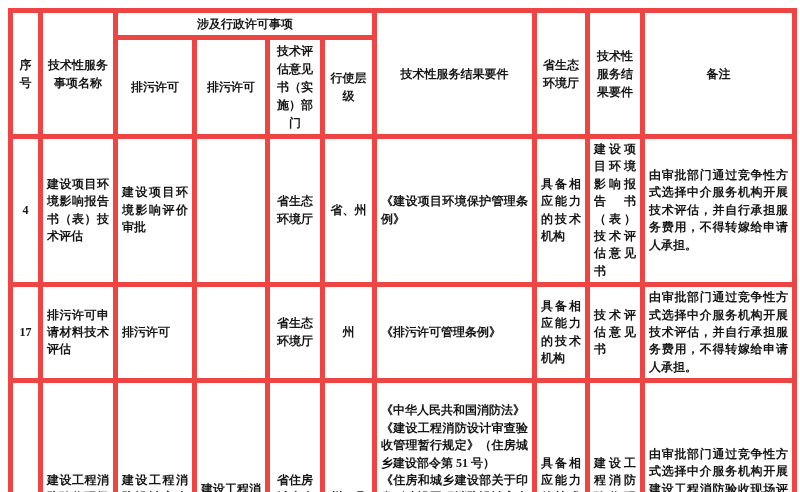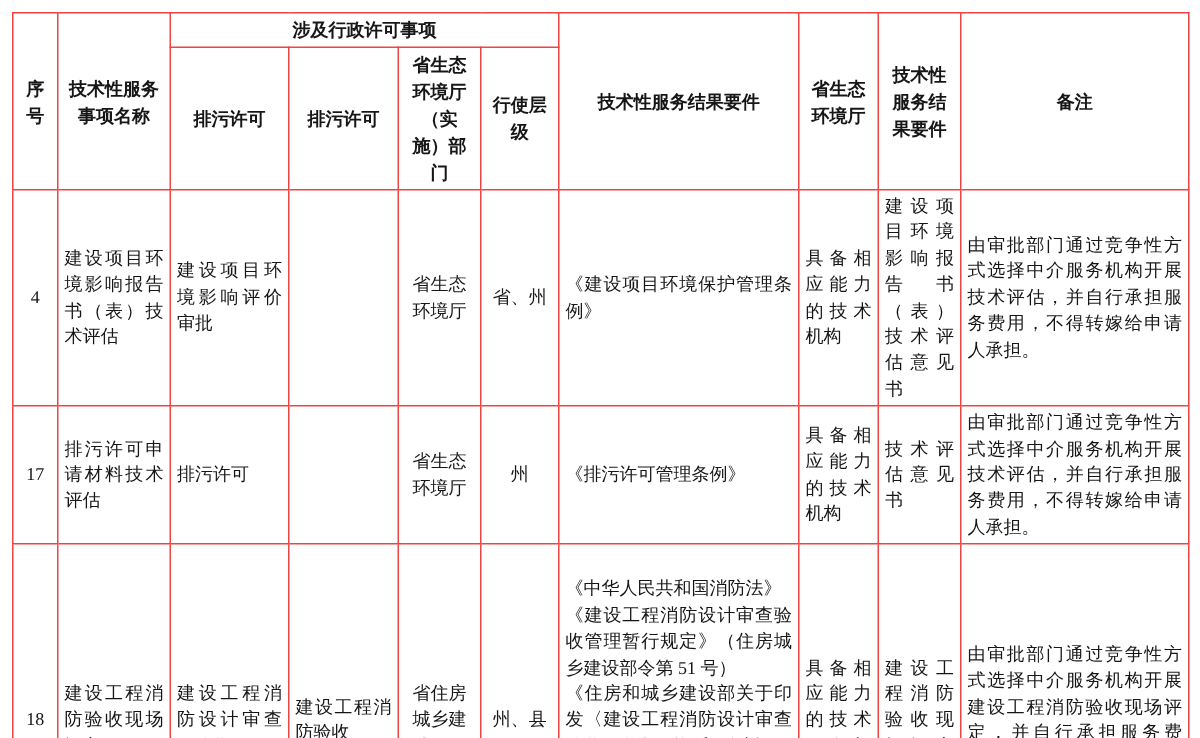--- a/index.html
+++ b/index.html
@@ -13,38 +13,39 @@
   .doc {
     padding: 8px 8px 0 8px;
   }
   table.grid {
     border-collapse: collapse;
     table-layout: fixed;
     width: 784px;
   }
   table.grid th,
   table.grid td {
-    border: 1px solid #ef4444;
+    border: 5px solid #ef4444;
     color: #161616;
     padding: 2px 4px;
     vertical-align: middle;
     overflow: hidden;
     word-break: break-all;
   }
   table.grid th {
     font-family: "Liberation Sans", "DejaVu Sans", sans-serif;
     font-size: 12px;
     font-weight: bold;
     text-align: center;
     line-height: 1.5;
   }
   table.grid td {
     font-family: "Liberation Serif", "DejaVu Serif", serif;
     font-size: 12px;
     line-height: 1.45;
+    font-weight: bold;
   }
   tr.hdr-top { height: 22px; }
   tr.hdr-bottom { height: 52px; }
   tr.row-16 { height: 100px; }
   tr.row-17 { height: 68px; }
   tr.row-18 { height: 235px; }
   td.c { text-align: center; }
   td.j {
     text-align: justify;
     text-justify: inter-ideograph;
@@ -87,21 +88,21 @@
         <th rowspan="2">技术性服务事项名称</th>
         <th colspan="4">涉及行政许可事项</th>
         <th rowspan="2">技术性服务结果要件</th>
         <th rowspan="2">省生态环境厅</th>
         <th rowspan="2">技术性服务结果要件</th>
         <th rowspan="2">备注</th>
       </tr>
       <tr class="hdr-bottom">
         <th>排污许可</th>
         <th>排污许可</th>
-        <th>省生态环境厅（实施）部门</th>
+        <th>技术评估意见书（实施）部门</th>
         <th>行使层级</th>
       </tr>
     </thead>
     <tbody>
       <tr class="row-16">
         <td class="c">4</td>
         <td class="j">建设项目环境影响报告书（表）技术评估</td>
         <td class="j">建设项目环境影响评价审批</td>
         <td class="j"></td>
         <td class="c">省生态环境厅</td>

